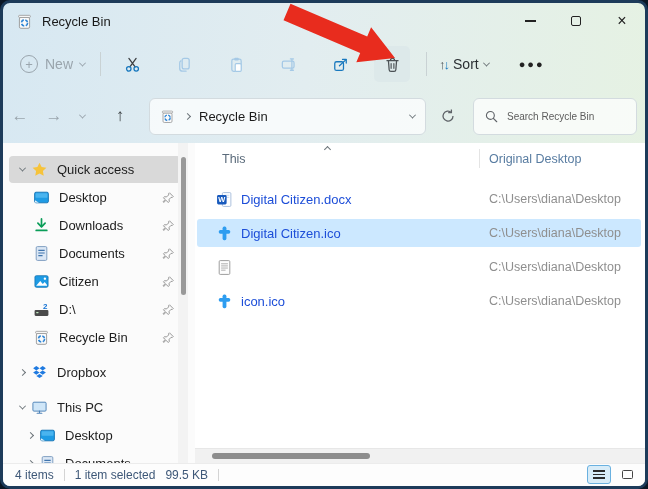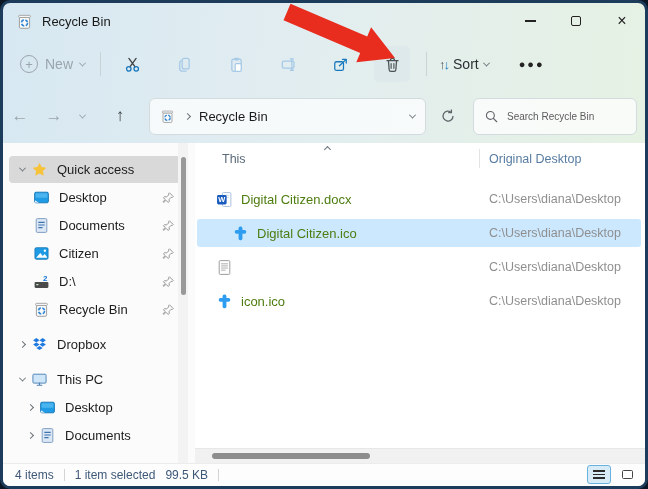--- a/index.html
+++ b/index.html
@@ -77,24 +77,24 @@
   .side-scroll-thumb { position:absolute; right:9px; top:14px; width:5px; height:138px; background:#999; border-radius:3px; }
   
   .filearea { flex:1; position:relative; background:#fff; }
   .list-header { position:relative; height:30px; }
   .col-name { position:absolute; left:27px; top:9px; font-size:12.5px; color:#5b6b7b; }
   .sort-caret { position:absolute; left:130px; top:4px; }
   .col-div { position:absolute; left:284px; top:6px; width:1px; height:19px; background:#e4e4e4; }
   .col-loc { position:absolute; left:294px; top:9px; font-size:12.5px; color:#587ca1; }
   .rows { margin-top:12px; }
   .frow { position:relative; height:28px; margin:0 4px 6px 2px; border-radius:3px; display:flex; align-items:center; }
-  .frow.selected { background:#cce8ff;padding-left:16px; }
+  .frow.selected { background:#cce8ff; }
   .frow .ficon { width:17px; height:17px; margin-left:19px; flex:none; }
   .frow .ficon svg { width:100%; height:100%; }
-  .frow .fname { margin-left:8px; font-size:13px; color:#4d7c0f; white-space:nowrap; }
+  .frow .fname { margin-left:8px; font-size:13px; color:#1d4ed8; white-space:nowrap; }
   .frow .floc { position:absolute; left:292px; font-size:12.5px; color:#8f8f8f; white-space:nowrap; }
   .hscroll { position:absolute; left:0; right:0; bottom:0; height:15px; background:#f1f1f1; border-top:1px solid #e7e7e7; }
   .hscroll-thumb { position:absolute; left:17px; top:4px; width:158px; height:6px; background:#8d8d8d; border-radius:3px; }
   
   .statusbar { position:absolute; left:0; right:0; bottom:0; height:23px; background:#fdfdfd;
     border-top:1px solid #ececec; display:flex; align-items:center; font-size:12px; color:#3e5878; padding-left:12px; }
   .sdiv { width:1px; height:12px; background:#d4d4d4; margin:0 10px; }
   .ssize { margin-left:10px; }
   .view-btns { position:absolute; right:6px; top:1px; display:flex; gap:4px; align-items:center; }
   .view-btn { width:24px; height:19px; display:flex; align-items:center; justify-content:center; border-radius:3px; }
@@ -239,20 +239,31 @@
               <rect x="2.4" y="3.9" width="11.2" height="4.4" rx="0.8" fill="#4ab4ef"></rect>
               <path d="M1.8 12.6 L5.6 13 L1.8 10.6 Z" fill="#e8f4fc"></path>
             </svg></span>
         <span class="slabel">Desktop</span>
         <span class="pin"><svg viewBox="0 0 16 16">
               <path d="M9.2 2.2 L13.8 6.8 L12.6 8 L11.2 7.8 L8.8 10.2 L8.9 13 L7.7 14.2 L4.9 11.4 L2.2 14.1 L1.3 13.2 L4 10.5 L1.8 8.3 L3 7.1 L5.8 7.2 L8.2 4.8 L8 3.4 Z" fill="none" stroke="#8a8a8a" stroke-width="1.1" stroke-linejoin="round"></path>
             </svg></span>
       </div>
       <div class="side-item lvl1">
         <span class="sicon"><svg viewBox="0 0 16 16">
+              <path d="M8 1.8 v7" stroke="#0a9d58" stroke-width="1.6" stroke-linecap="round"></path>
+              <path d="M4.6 5.8 L8 9.3 L11.4 5.8" fill="none" stroke="#0a9d58" stroke-width="1.6" stroke-linecap="round" stroke-linejoin="round"></path>
+              <path d="M3 12.6 h10" stroke="#0a9d58" stroke-width="1.6" stroke-linecap="round"></path>
+            </svg></span>
+        <span class="slabel">Downloads</span>
+        <span class="pin"><svg viewBox="0 0 16 16">
+              <path d="M9.2 2.2 L13.8 6.8 L12.6 8 L11.2 7.8 L8.8 10.2 L8.9 13 L7.7 14.2 L4.9 11.4 L2.2 14.1 L1.3 13.2 L4 10.5 L1.8 8.3 L3 7.1 L5.8 7.2 L8.2 4.8 L8 3.4 Z" fill="none" stroke="#8a8a8a" stroke-width="1.1" stroke-linejoin="round"></path>
+            </svg></span>
+      </div>
+      <div class="side-item lvl1">
+        <span class="sicon"><svg viewBox="0 0 16 16">
               <rect x="3" y="1.5" width="10" height="13" rx="1.2" fill="#dbe7f5" stroke="#7d9cc0" stroke-width="0.9"></rect>
               <path d="M5 5 h6 M5 7.5 h6 M5 10 h4" stroke="#3f74ad" stroke-width="1.1"></path>
             </svg></span>
         <span class="slabel">Documents</span>
         <span class="pin"><svg viewBox="0 0 16 16">
               <path d="M9.2 2.2 L13.8 6.8 L12.6 8 L11.2 7.8 L8.8 10.2 L8.9 13 L7.7 14.2 L4.9 11.4 L2.2 14.1 L1.3 13.2 L4 10.5 L1.8 8.3 L3 7.1 L5.8 7.2 L8.2 4.8 L8 3.4 Z" fill="none" stroke="#8a8a8a" stroke-width="1.1" stroke-linejoin="round"></path>
             </svg></span>
       </div>
       <div class="side-item lvl1">
         <span class="sicon"><svg viewBox="0 0 16 16">

